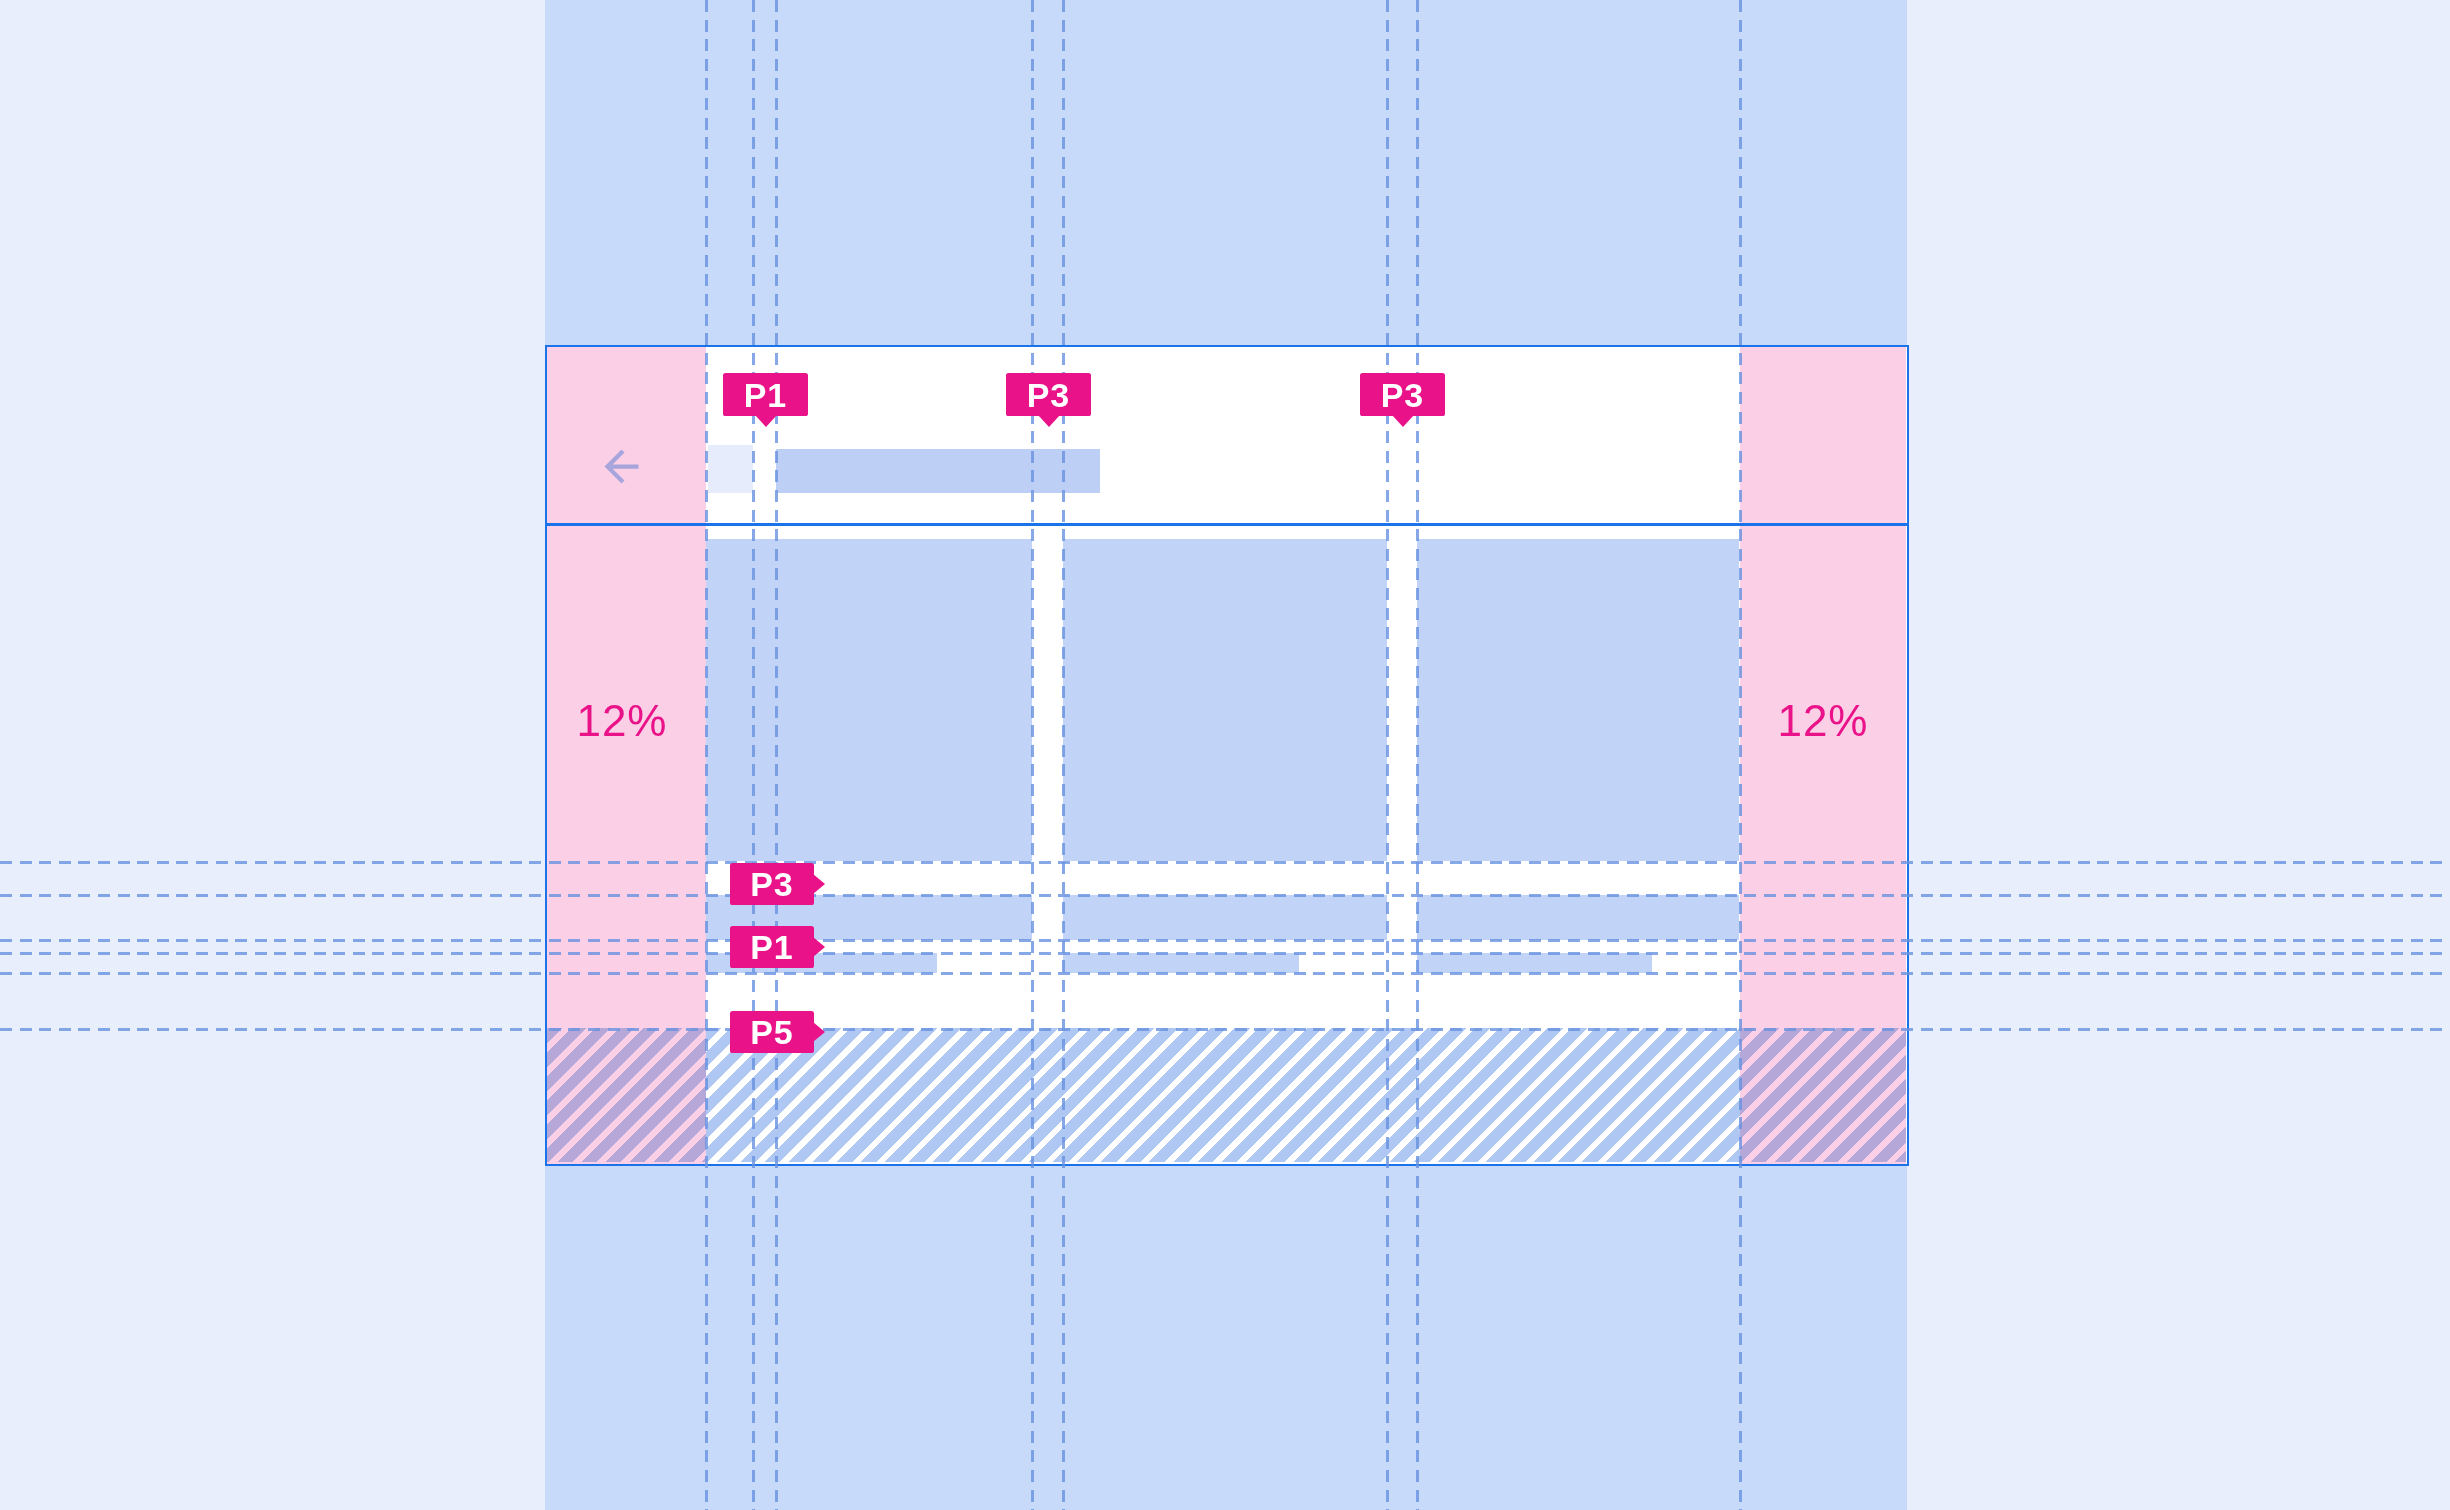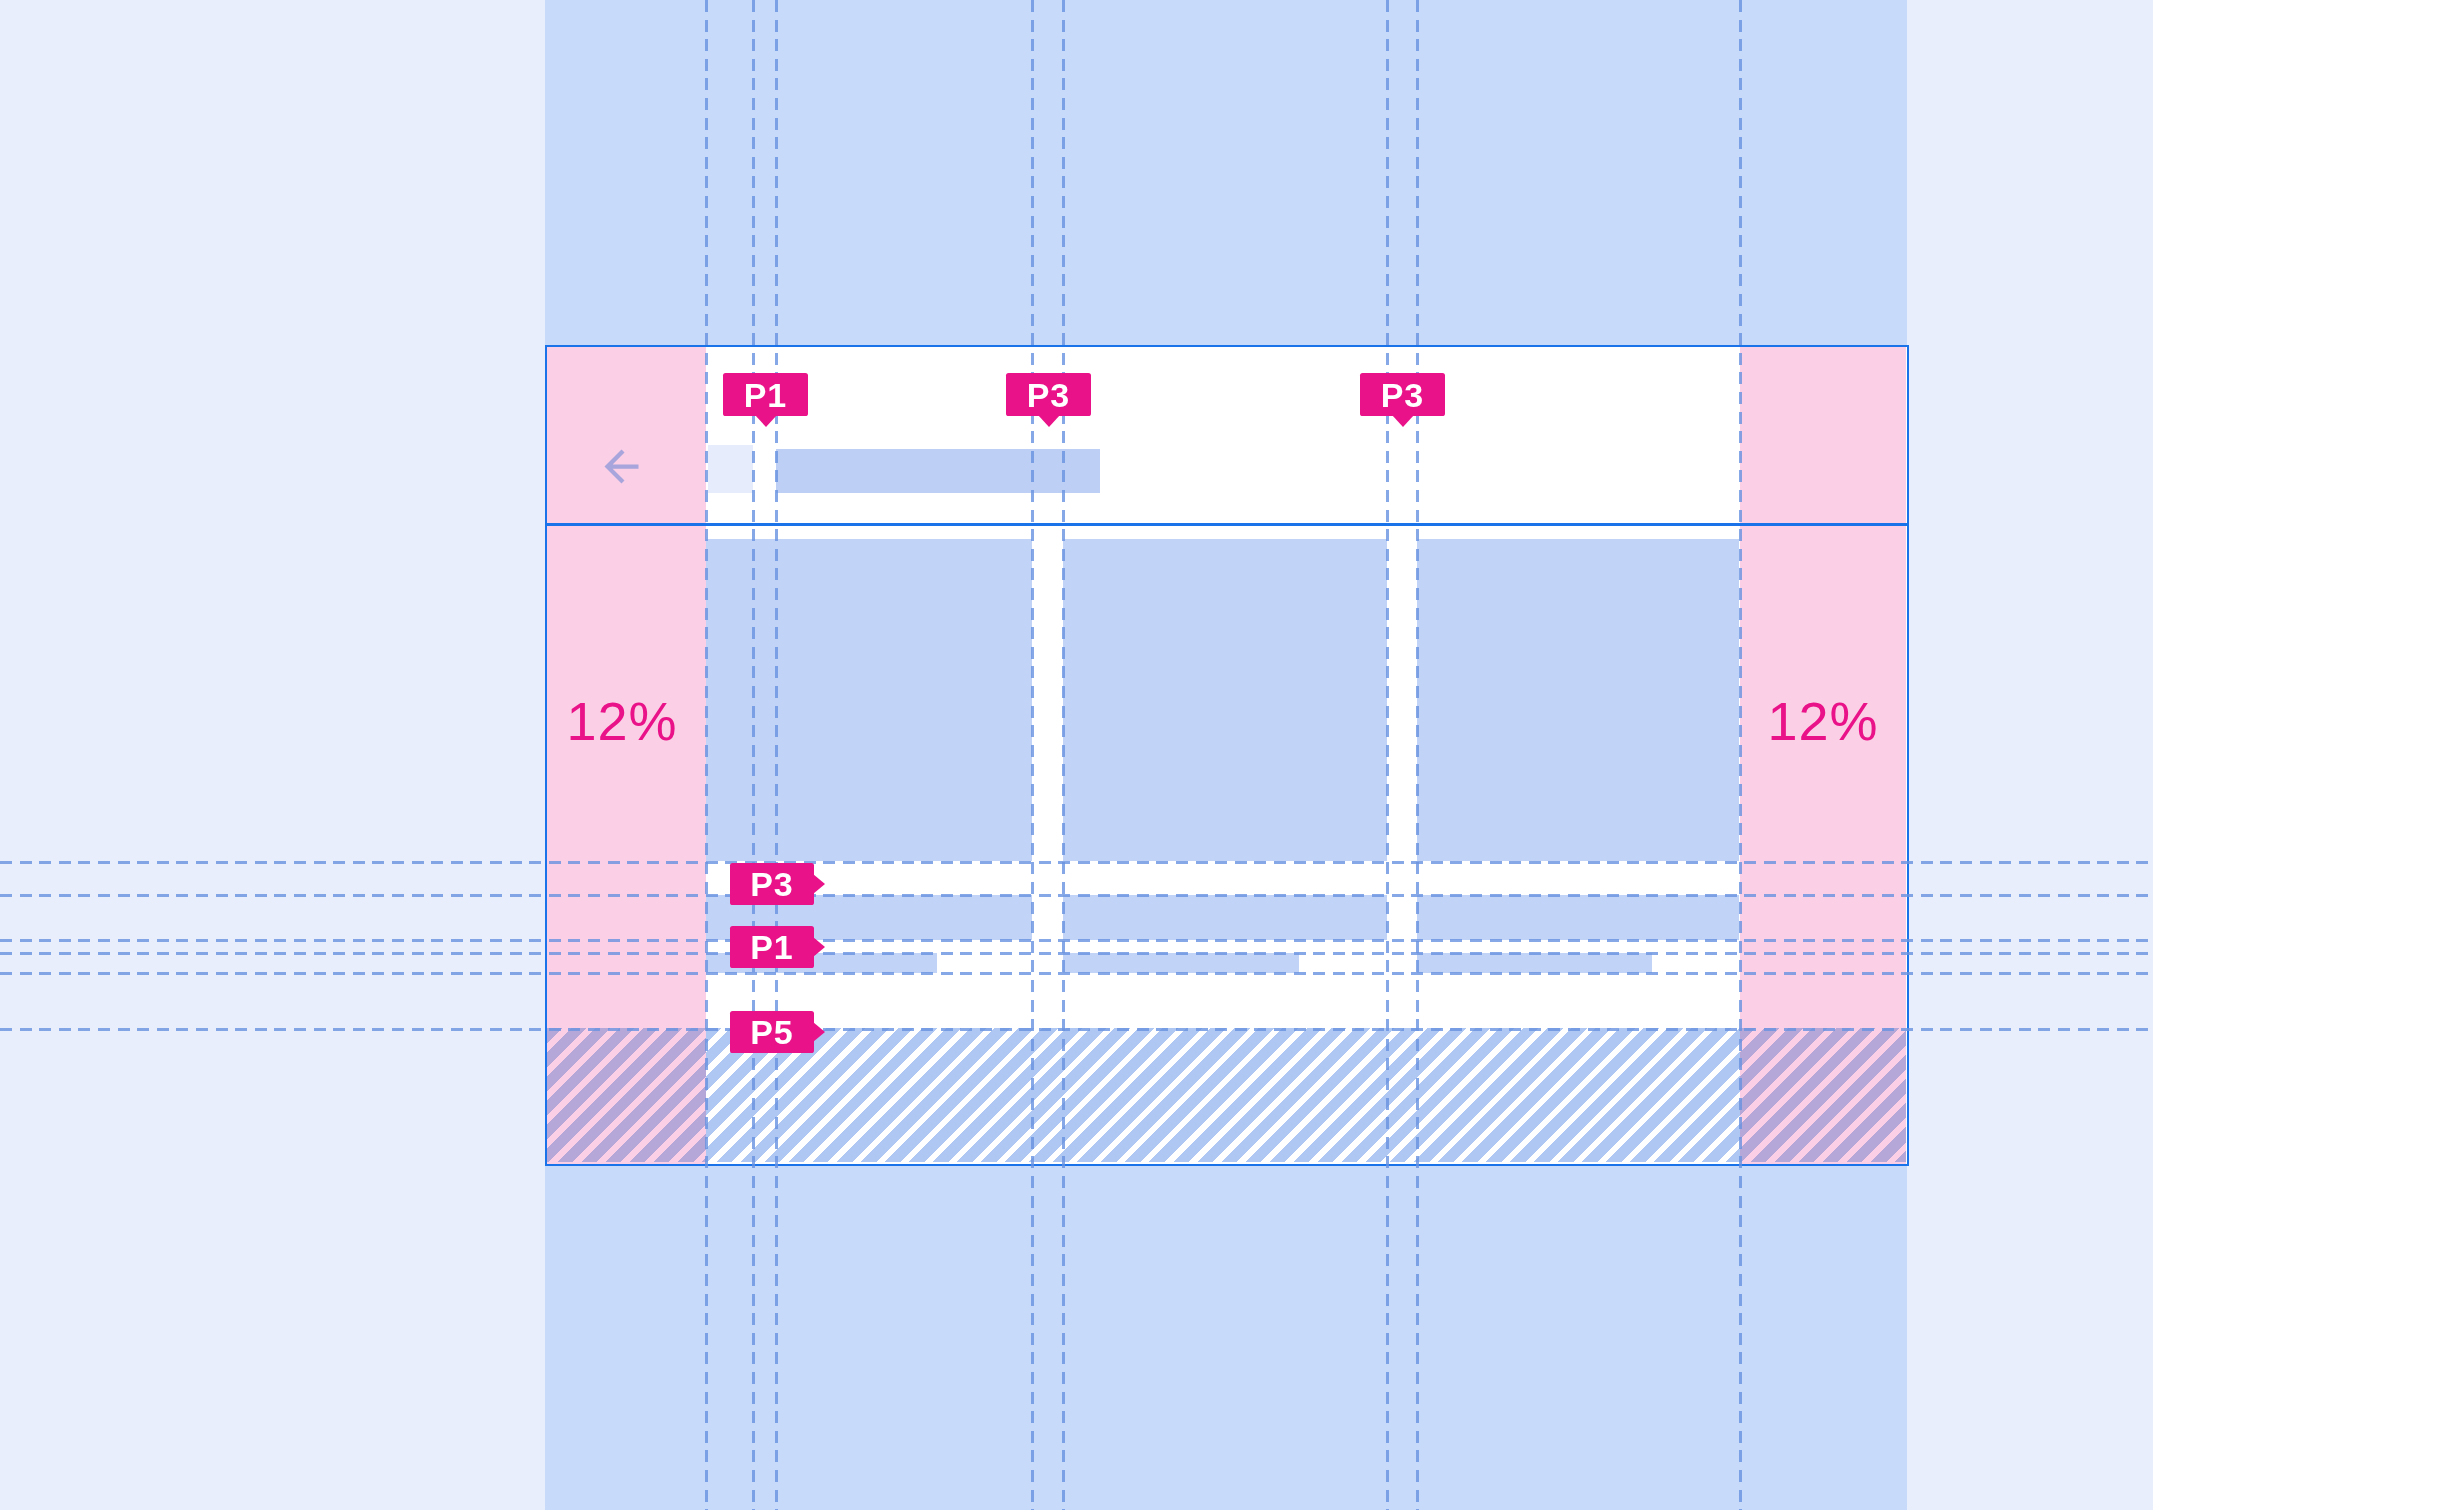--- a/index.html
+++ b/index.html
@@ -1,17 +1,17 @@
 <!DOCTYPE html>
 <html style="font-size:13.6px"><head>
 <meta charset="utf-8">
 <style>
   html,body{margin:0;padding:0;}
   .stage{
-    position:relative; width:2153px; height:1511px;
+    position:relative; width:2450px; height:1511px;
     background:#e8eefc; overflow:hidden;
     font-family:"Liberation Sans", sans-serif;
   }
   .band{position:absolute; left:545px; top:0; width:1362px; height:100%; background:#c7daf9;}
 
   
   .mockup{
     position:absolute; left:545px; top:345px; width:1364px; height:821px;
     background:#ffffff; border:2.6px solid #1a73e8; box-sizing:border-box;
   }
@@ -73,21 +73,21 @@
     border-top:12px solid #ea1288;
   }
   .tag.right .ptr{
     right:-11px; top:50%; transform:translateY(-50%);
     border-top:10.2px solid rgba(0,0,0,0); border-bottom:10.2px solid rgba(0,0,0,0);
     border-left:12px solid #ea1288;
   }
 
   .pct{
     position:absolute; transform:translate(-50%,-50%);
-    color:#ea1288; font-size:54px; font-weight:500; letter-spacing:0.9px;
+    color:#ea1288; font-size:44px; font-weight:500; letter-spacing:0.9px;
   }
 </style>
 </head>
 <body>
 
 <div class="stage">
 
   <div class="band"></div>
 
   <div class="mockup">

